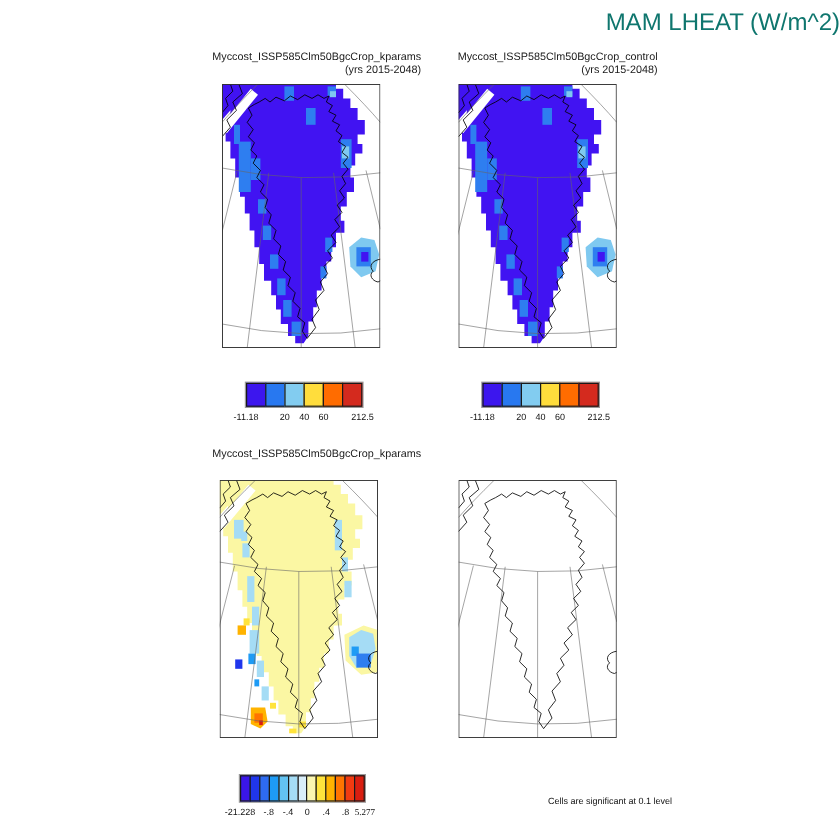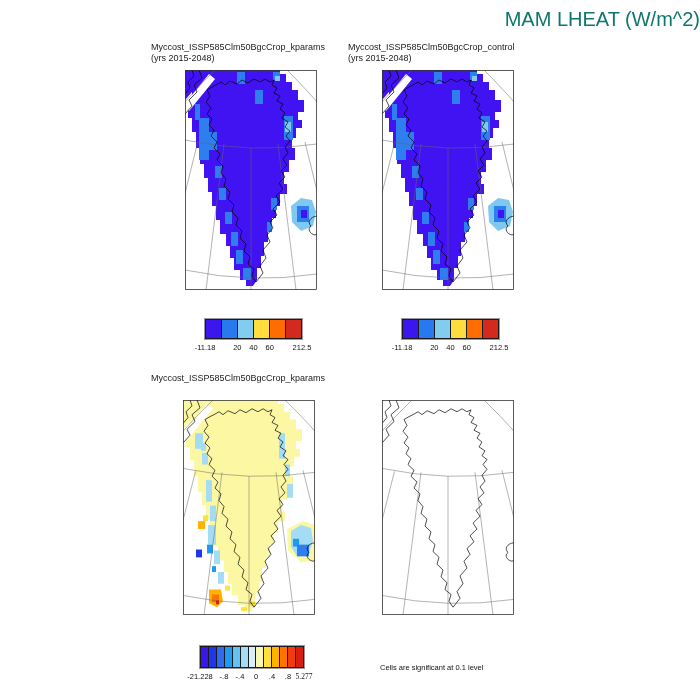--- a/index.html
+++ b/index.html
@@ -1,27 +1,27 @@
 <!DOCTYPE html>
 <html><head>
 <meta charset="utf-8">
 <style>
   html,body{margin:0;padding:0;background:#fff;}
   #fig{position:relative;width:700px;height:700px;background:#ffffff;overflow:hidden;
        font-family:"Liberation Sans","DejaVu Sans",sans-serif;color:#111;}
   .abs{position:absolute;}
   #main-title{left:0;top:8px;width:700px;text-align:right;font-size:20px;color:#0f766e;}
-  .ptitle{text-align:left;font-size:9px;line-height:10.5px;color:#1a1a1a;white-space:nowrap;}
+  .ptitle{text-align:right;font-size:9px;line-height:10.5px;color:#1a1a1a;white-space:nowrap;}
   .map{position:absolute;}
   .cb{position:absolute;display:flex;border:1px solid #999;background:#fff;box-sizing:content-box;}
   .cb-cell{flex:1;border:1px solid #1a1a1a;margin-left:-1px;}
   .cb-cell:first-child{margin-left:0;}
   .cb-tick{position:absolute;top:calc(100% + 4px);transform:translateX(-50%);
            font-size:7.5px;color:#111;white-space:nowrap;}
-  .note{font-size:7.5px;color:#111;text-align:left;}
+  .note{font-size:7.5px;color:#111;text-align:right;}
 </style>
 </head>
 <body>
 
 <div id="fig">
 
   <div id="main-title" class="abs">MAM LHEAT (W/m^2)</div>
 
   <div class="abs ptitle" style="left:151px;top:42px;width:200px;">
     <div>Myccost_ISSP585Clm50BgcCrop_kparams</div>

